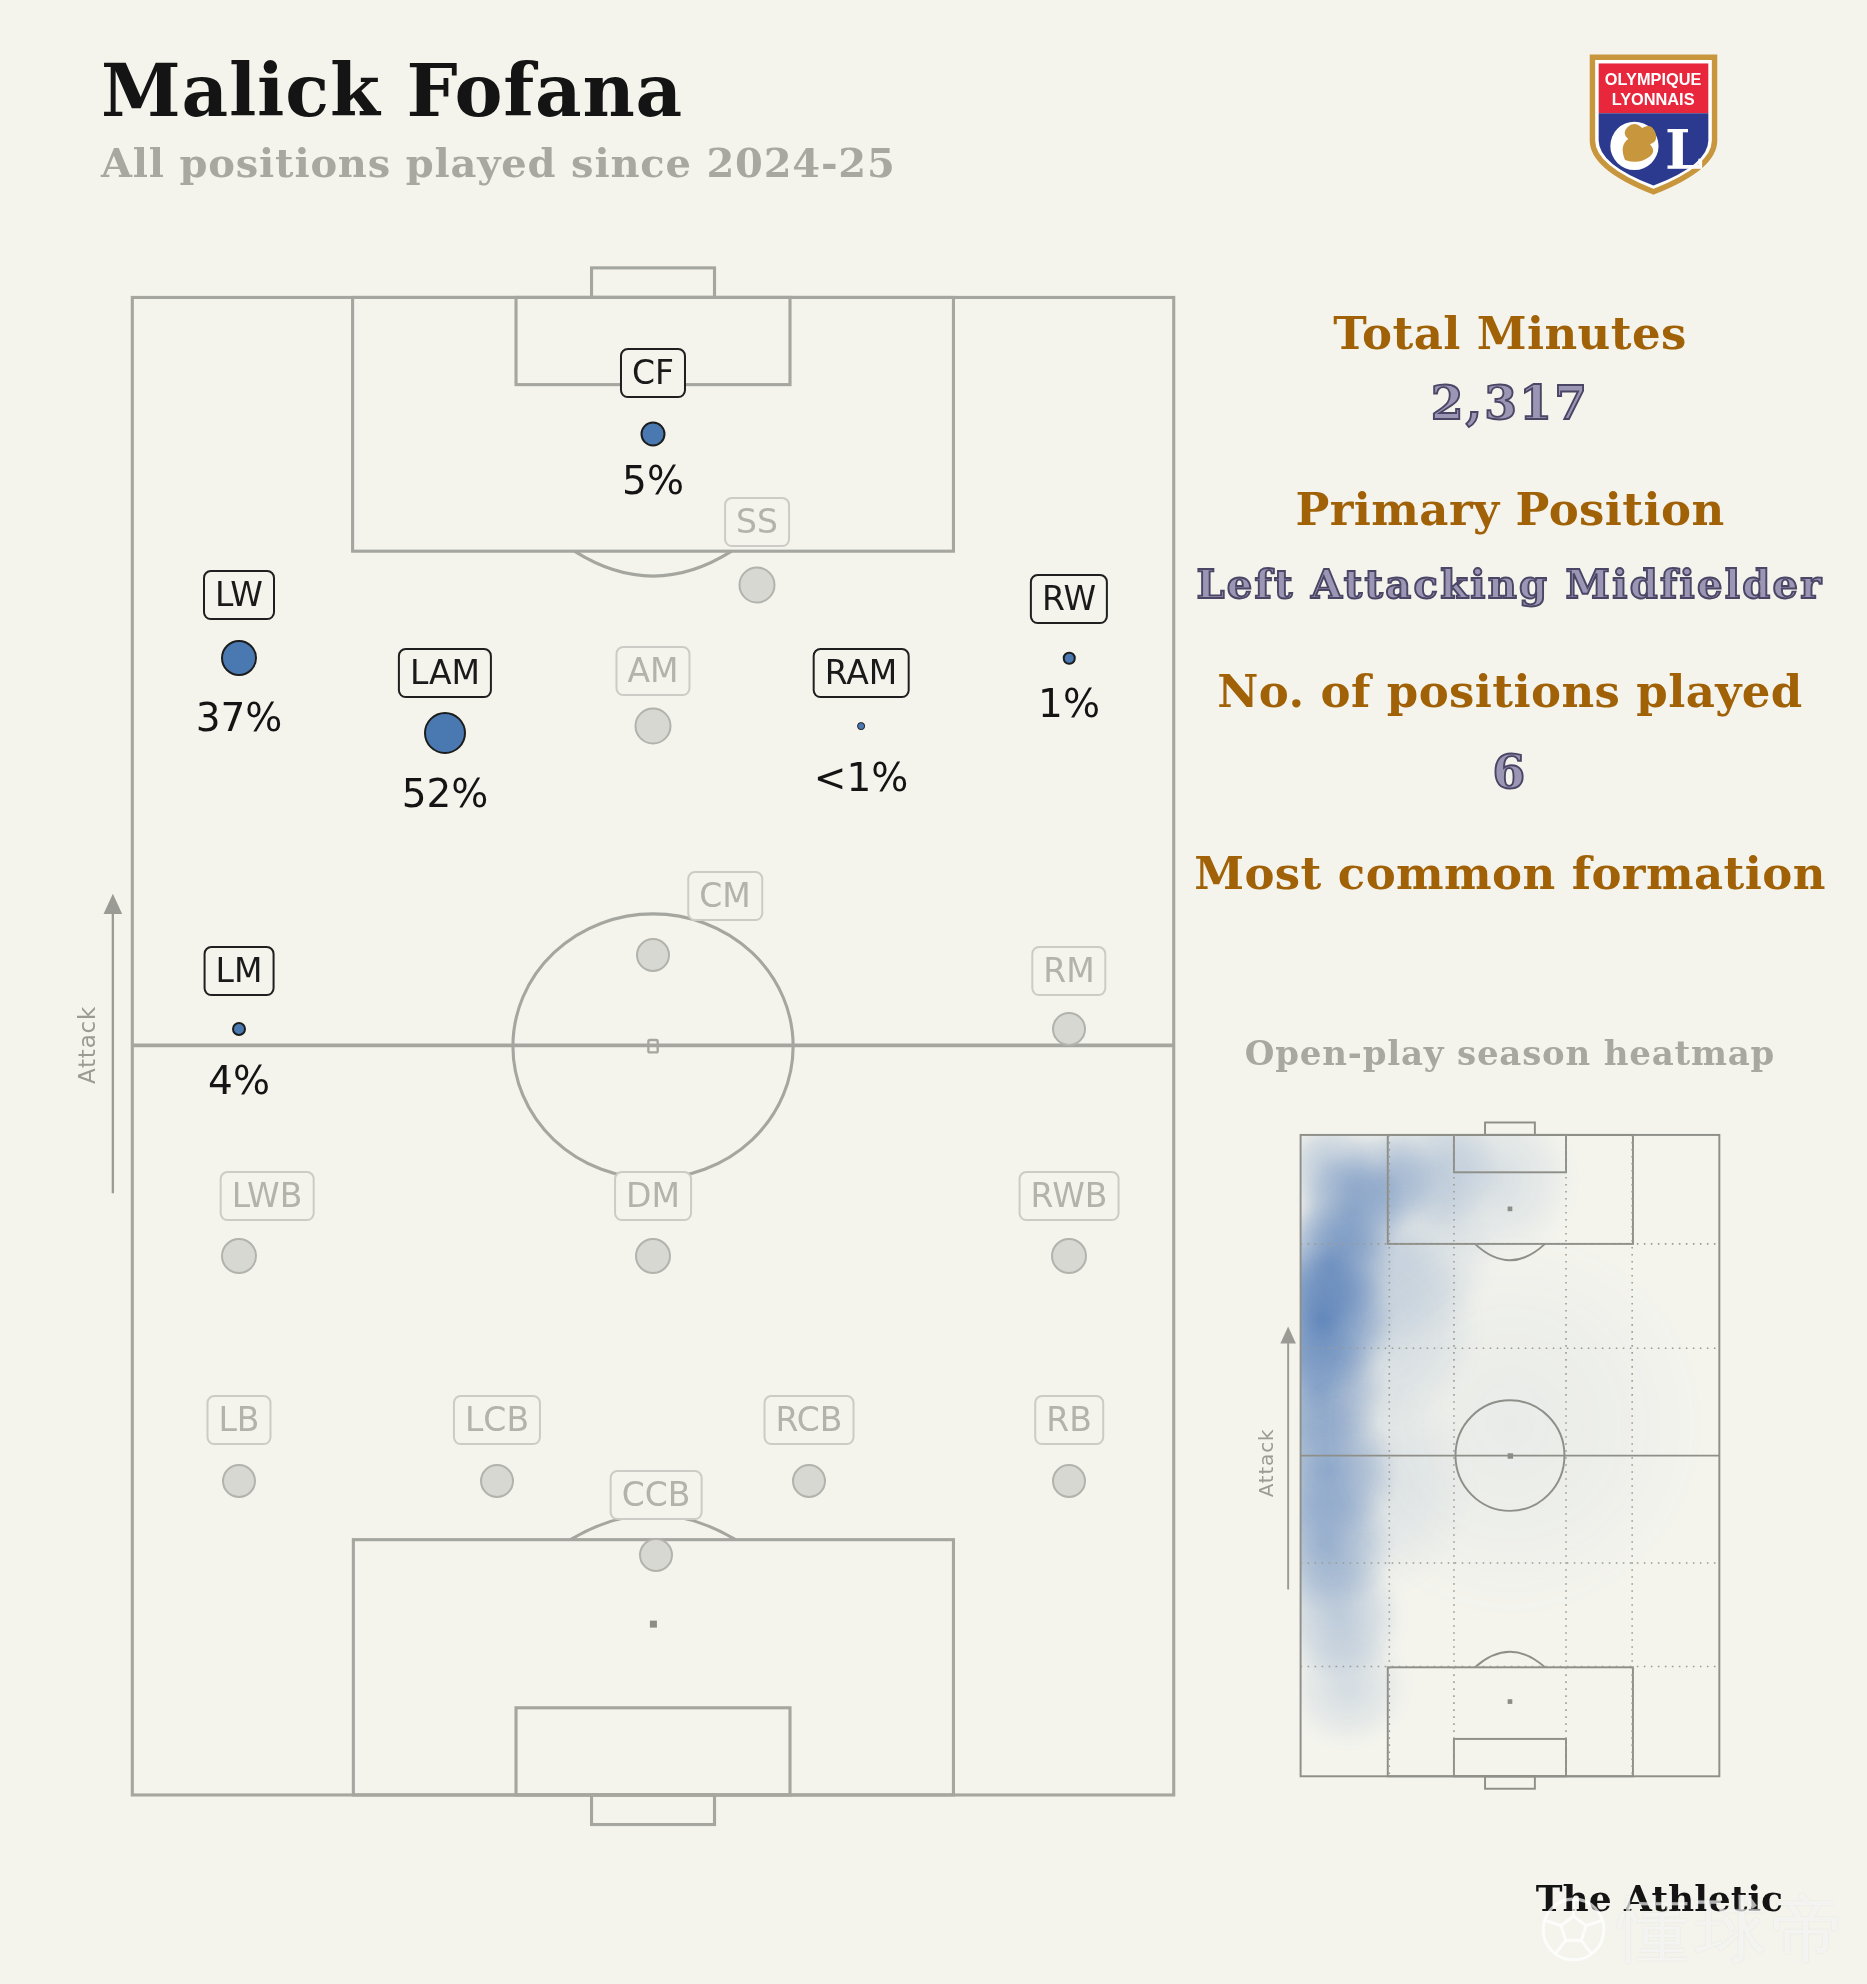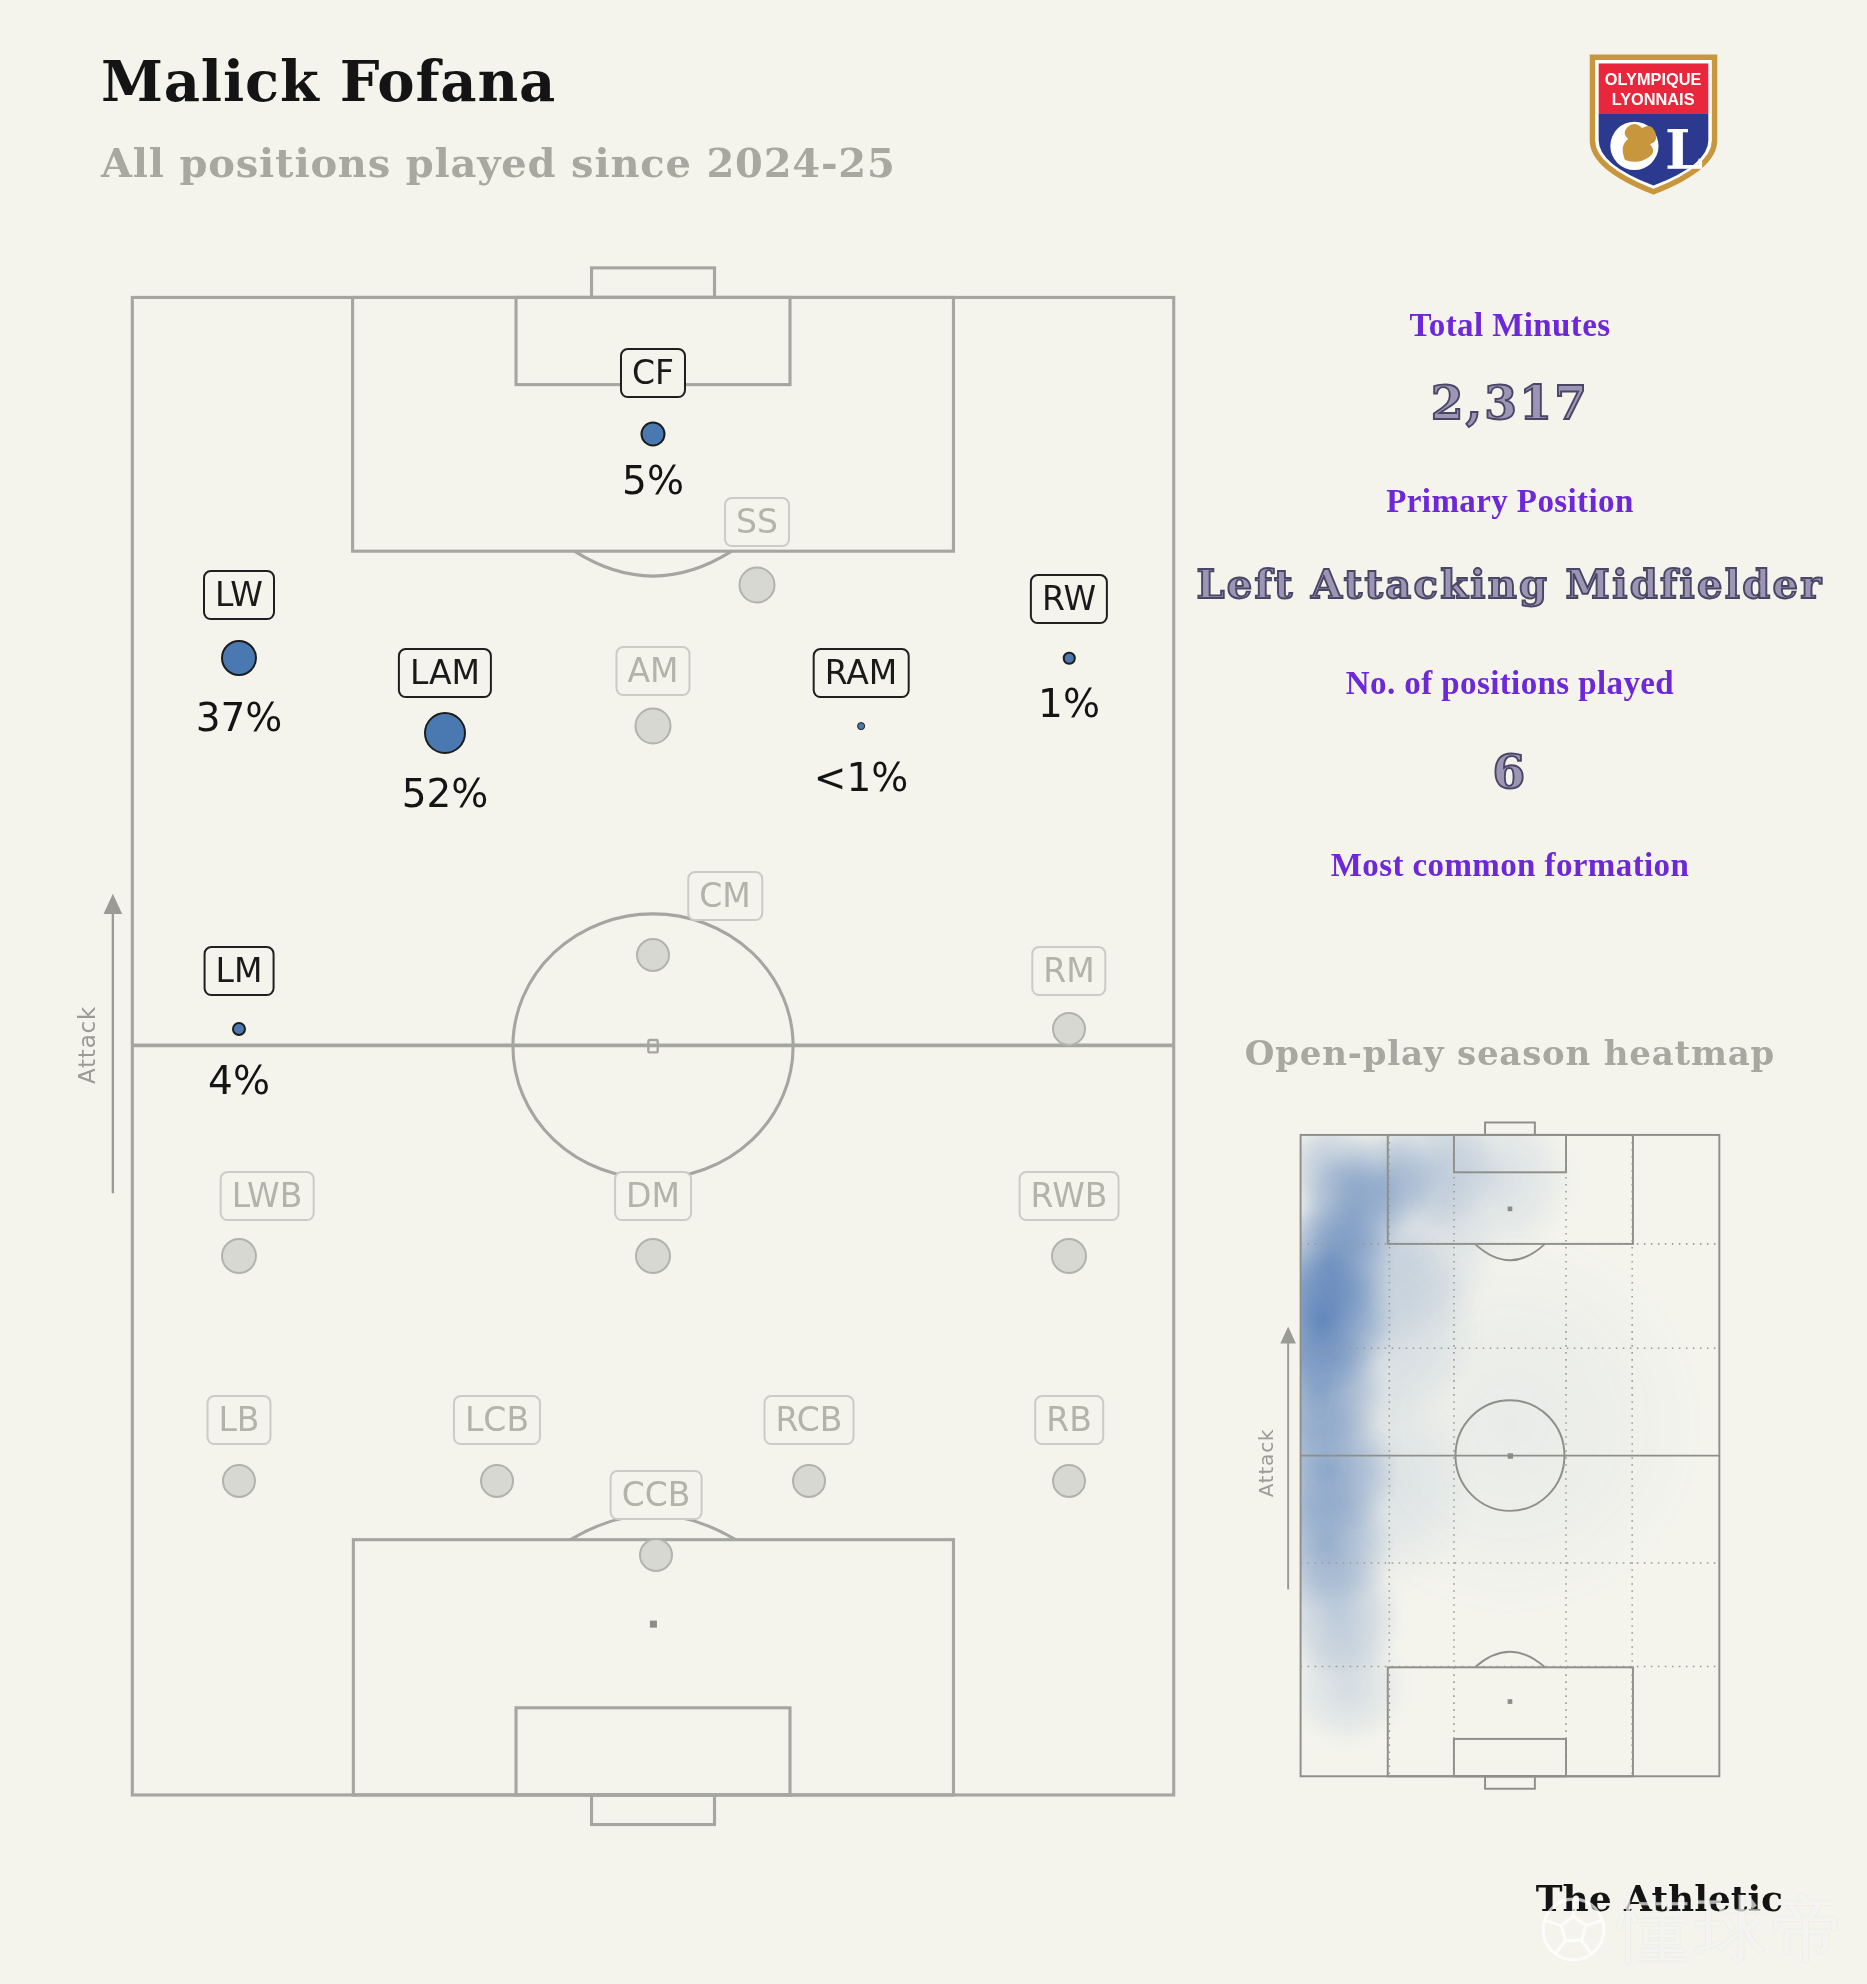--- a/index.html
+++ b/index.html
@@ -1,23 +1,23 @@
 <!DOCTYPE html>
 <html style="font-size:12.5px"><head>
 <meta charset="utf-8">
 <style>
   html,body{margin:0;padding:0;background:#f4f4ed;}
   .page{position:relative;width:1868px;height:1985px;background:#f4f4ed;overflow:hidden;
         font-family:"DejaVu Sans",sans-serif;color:#161616;}
   .abs{position:absolute;}
   .serif{font-family:"DejaVu Serif",serif;font-weight:bold;}
-  .title{left:101px;top:48px;font-size:56px;letter-spacing:0.8px;color:#141414;}
+  .title{left:101px;top:48px;font-size:72px;letter-spacing:0.8px;color:#141414;}
   .subtitle{left:101px;top:139px;font-size:40px;color:#a8a8a1;letter-spacing:0.8px;}
   .rcol{left:1160px;width:700px;text-align:center;}
-  .stat-label{font-size:33px;color:#6d28d9;letter-spacing:0.4px;font-family:Liberation Serif, serif;}
+  .stat-label{font-size:45px;color:#a16207;letter-spacing:0.4px;}
   .stat-value{font-size:47px;letter-spacing:2.3px;color:#9b96b4;-webkit-text-stroke:1.9px #4b4665;}
   .stat-value.long{font-size:40px;}
   .hm-title{font-size:34px;color:#a8a8a1;letter-spacing:0.8px;}
   .pos-label{position:absolute;transform:translate(-50%,-50%);font-size:33px;line-height:1.25;
              padding:2.3px 10px;border-radius:7.8px;background:#f4f4ed;white-space:nowrap;}
   .pos-label.on{color:#1a1a1a;border:2.3px solid #1f1f1f;text-align:center;}
   .pos-label.off{color:#b3b3ac;border:2.3px solid #cccbc5;}
   .dot{position:absolute;border-radius:50%;transform:translate(-50%,-50%);box-sizing:border-box;}
   .dot.on{background:#4a79b2;}
   .dot.off{background:#d8d8d3;border:2.3px solid #b3b3ad;}

